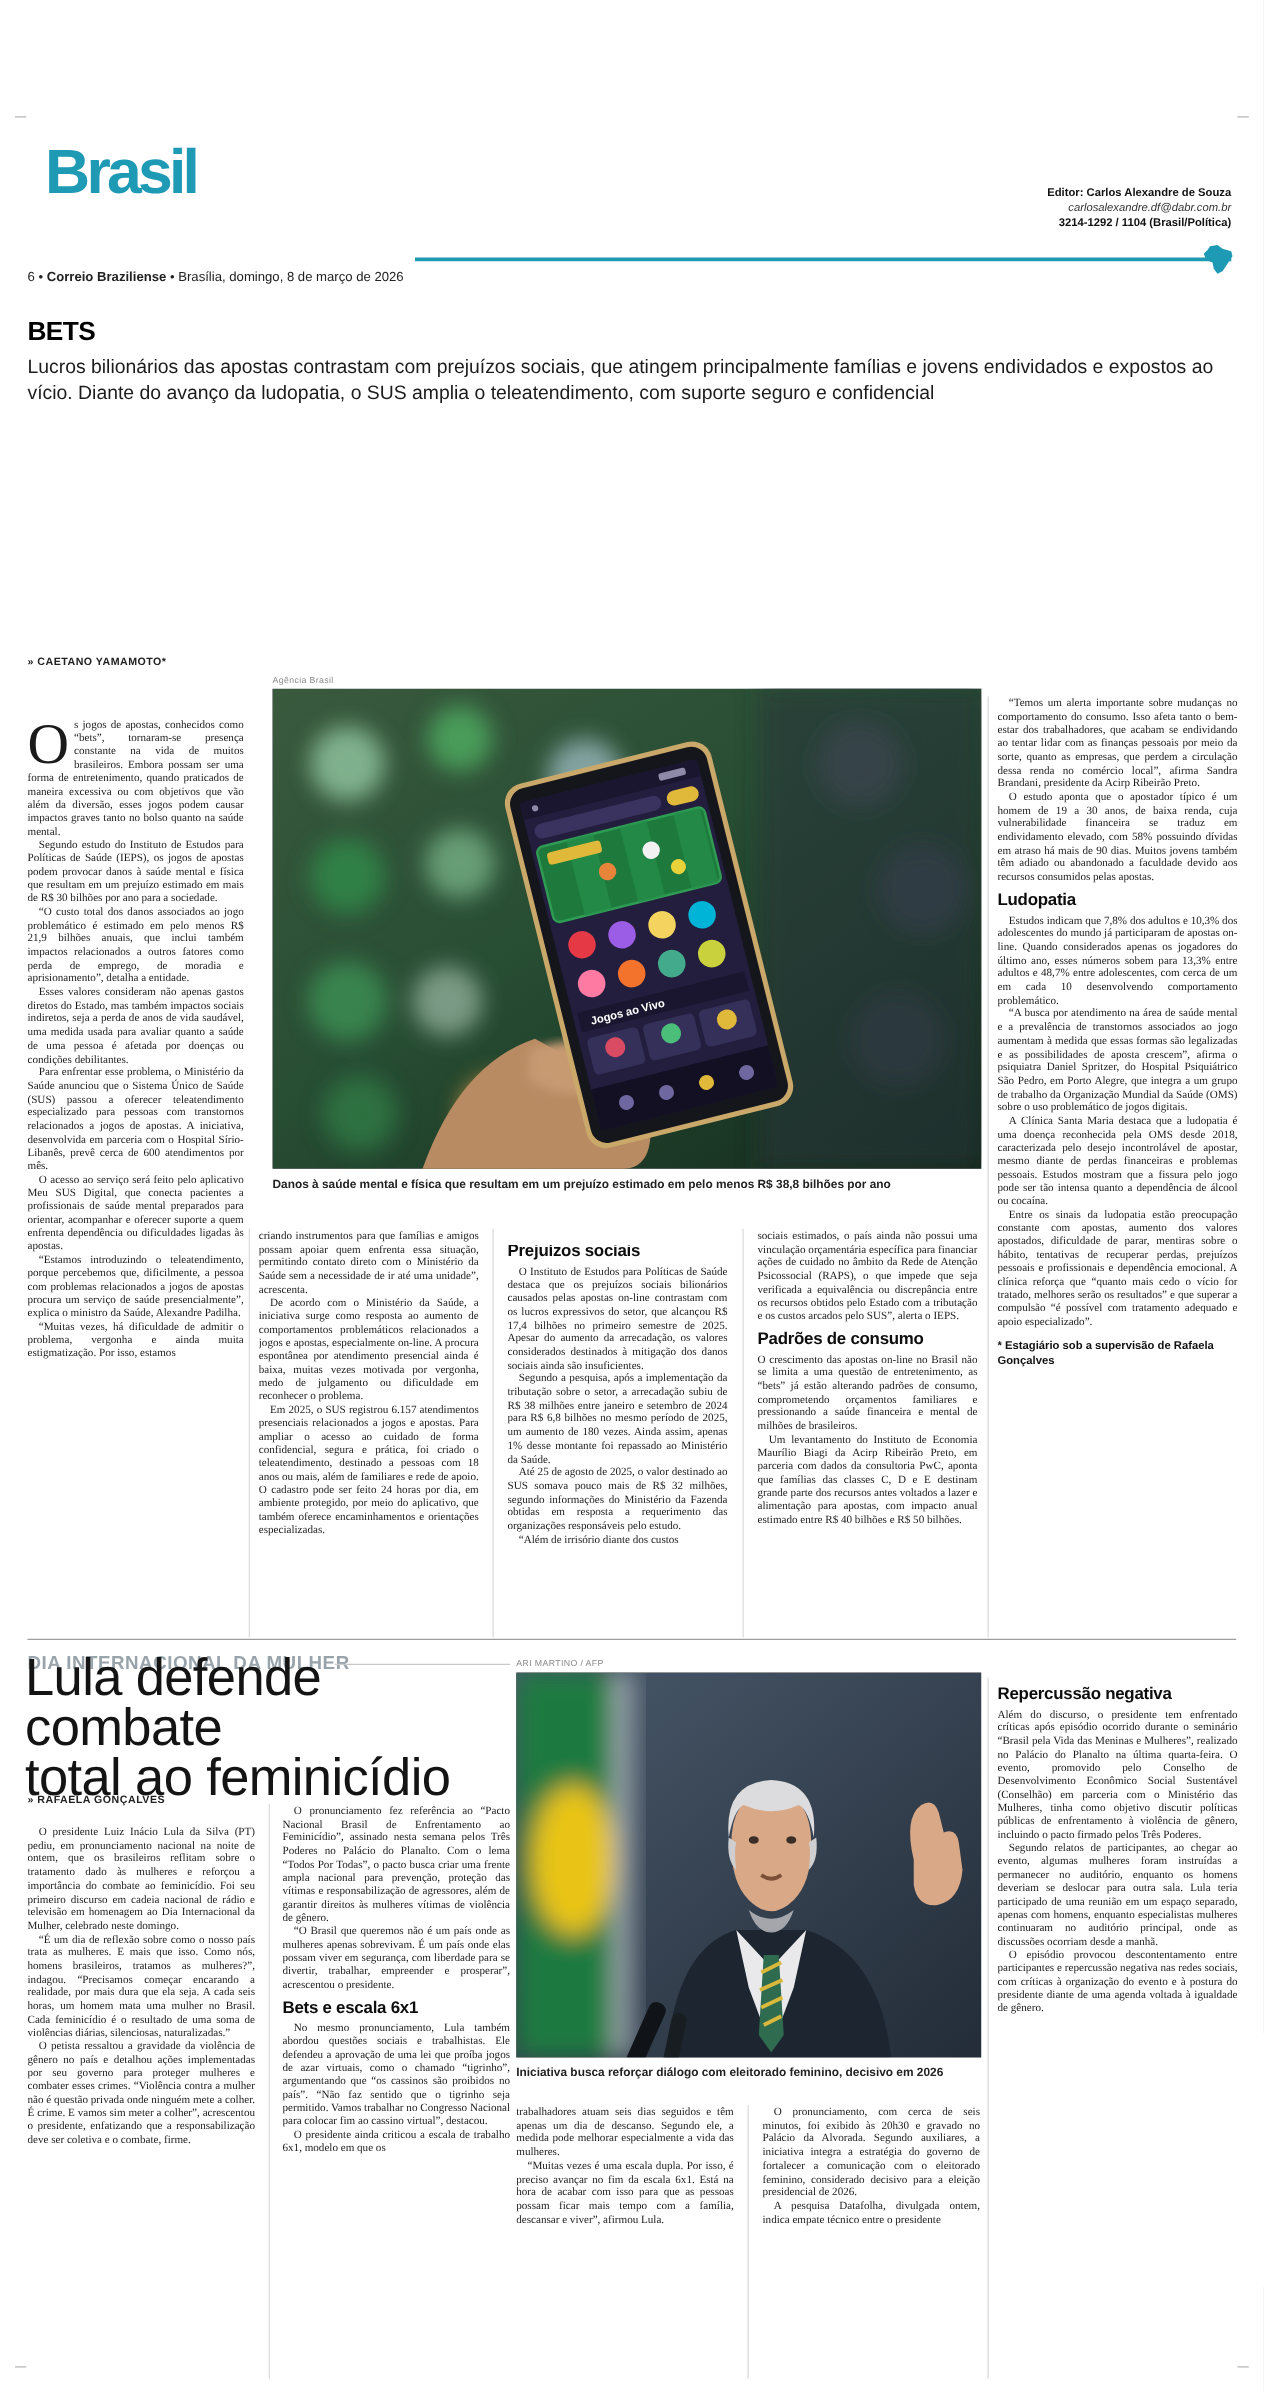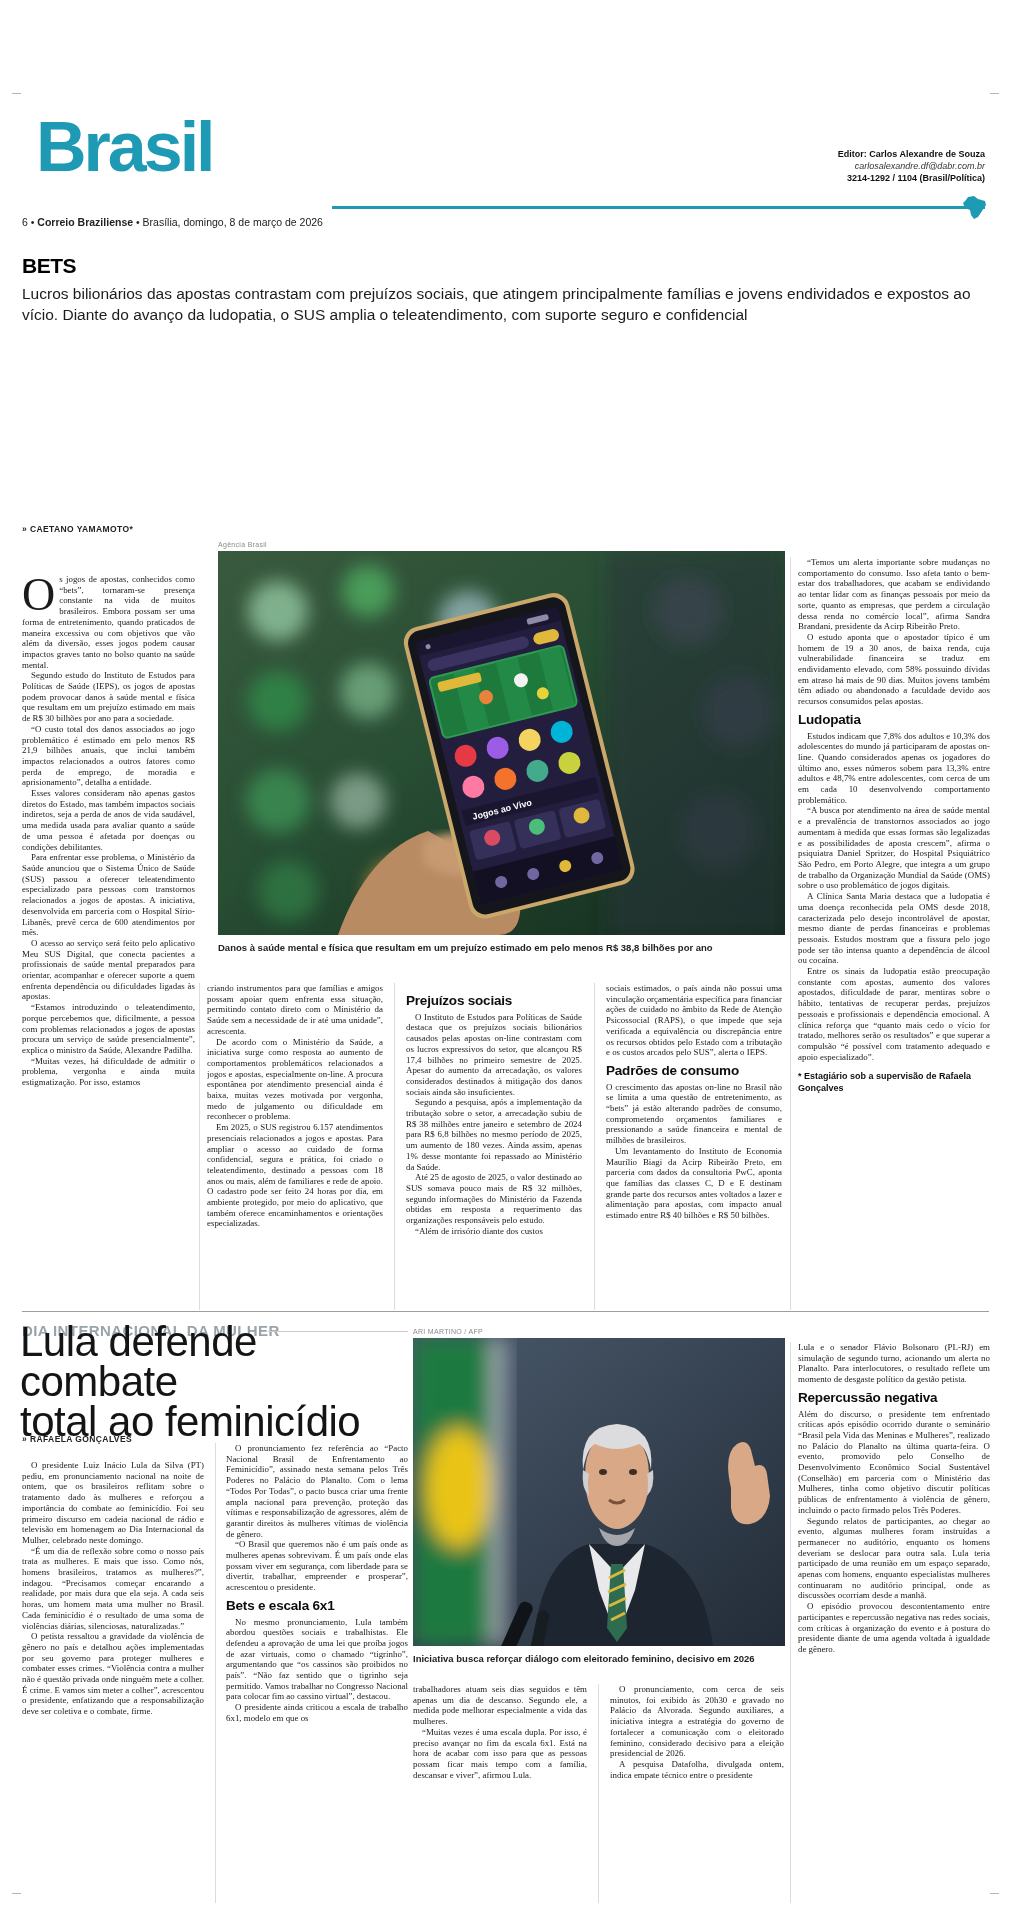--- a/index.html
+++ b/index.html
@@ -5,21 +5,21 @@
   html,body{margin:0;padding:0;background:#e9e9e9;}
   .page{position:relative;width:1011px;height:1913px;background:#ffffff;margin:0 auto;
         font-family:"Liberation Serif",serif;color:#1a1a1a;overflow:hidden;}
   [data-interactable]{box-sizing:border-box;}
 
   
   .cropmark{position:absolute;background:#b5b5b5;}
 
   
   .logo{position:absolute;left:36px;top:112px;font-family:"Liberation Sans",sans-serif;
-        font-weight:800;font-size:70px;letter-spacing:-3px;color:#1f9ab4;line-height:1;}
+        font-weight:800;font-size:50px;letter-spacing:-3px;color:#1f9ab4;line-height:1;}
   .header-rule{position:absolute;left:332px;top:206px;width:653px;height:3px;background:#1f9ab4;}
   .edition-meta{position:absolute;left:22px;top:216px;font-family:"Liberation Sans",sans-serif;
         font-size:10.5px;color:#222;}
   .edition-meta b{font-weight:800;}
   .editor-block{position:absolute;right:26px;top:148px;text-align:right;
         font-family:"Liberation Sans",sans-serif;font-size:9px;line-height:12px;color:#111;}
   .editor-block .l1{font-weight:700;}
   .editor-block .l2{font-style:italic;color:#333;}
   .editor-block .l3{font-weight:700;}
   .brazil-map{position:absolute;right:24px;top:196px;}
@@ -336,23 +336,20 @@
   </div>
 
   <div class="col" style="left:610px;top:1684px;width:174px;height:219px;" data-interactable="false">
     <div data-interactable="false">
         <p data-interactable="false">O pronunciamento, com cerca de seis minutos, foi exibido às 20h30 e gravado no Palácio da Alvorada. Segundo auxiliares, a iniciativa integra a estratégia do governo de fortalecer a comunicação com o eleitorado feminino, considerado decisivo para a eleição presidencial de 2026.</p>
         <p data-interactable="false">A pesquisa Datafolha, divulgada ontem, indica empate técnico entre o presidente</p>
       </div>
   </div>
 
   <div class="col cont" style="left:798px;top:1342px;width:192px;height:561px;" data-interactable="false">
-    <div data-interactable="false">
-        <p data-interactable="false">Lula e o senador Flávio Bolsonaro (PL-RJ) em simulação de segundo turno, acionando um alerta no Planalto. Para interlocutores, o resultado reflete um momento de desgaste político da gestão petista.</p>
-      </div>
     <h3 class="subhead" data-interactable="false">Repercussão negativa</h3>
     <div data-interactable="false">
         <p data-interactable="false">Além do discurso, o presidente tem enfrentado críticas após episódio ocorrido durante o seminário “Brasil pela Vida das Meninas e Mulheres”, realizado no Palácio do Planalto na última quarta-feira. O evento, promovido pelo Conselho de Desenvolvimento Econômico Social Sustentável (Conselhão) em parceria com o Ministério das Mulheres, tinha como objetivo discutir políticas públicas de enfrentamento à violência de gênero, incluindo o pacto firmado pelos Três Poderes.</p>
         <p data-interactable="false">Segundo relatos de participantes, ao chegar ao evento, algumas mulheres foram instruídas a permanecer no auditório, enquanto os homens deveriam se deslocar para outra sala. Lula teria participado de uma reunião em um espaço separado, apenas com homens, enquanto especialistas mulheres continuaram no auditório principal, onde as discussões ocorriam desde a manhã.</p>
         <p data-interactable="false">O episódio provocou descontentamento entre participantes e repercussão negativa nas redes sociais, com críticas à organização do evento e à postura do presidente diante de uma agenda voltada à igualdade de gênero.</p>
       </div>
   </div>
 
 </div>
 

